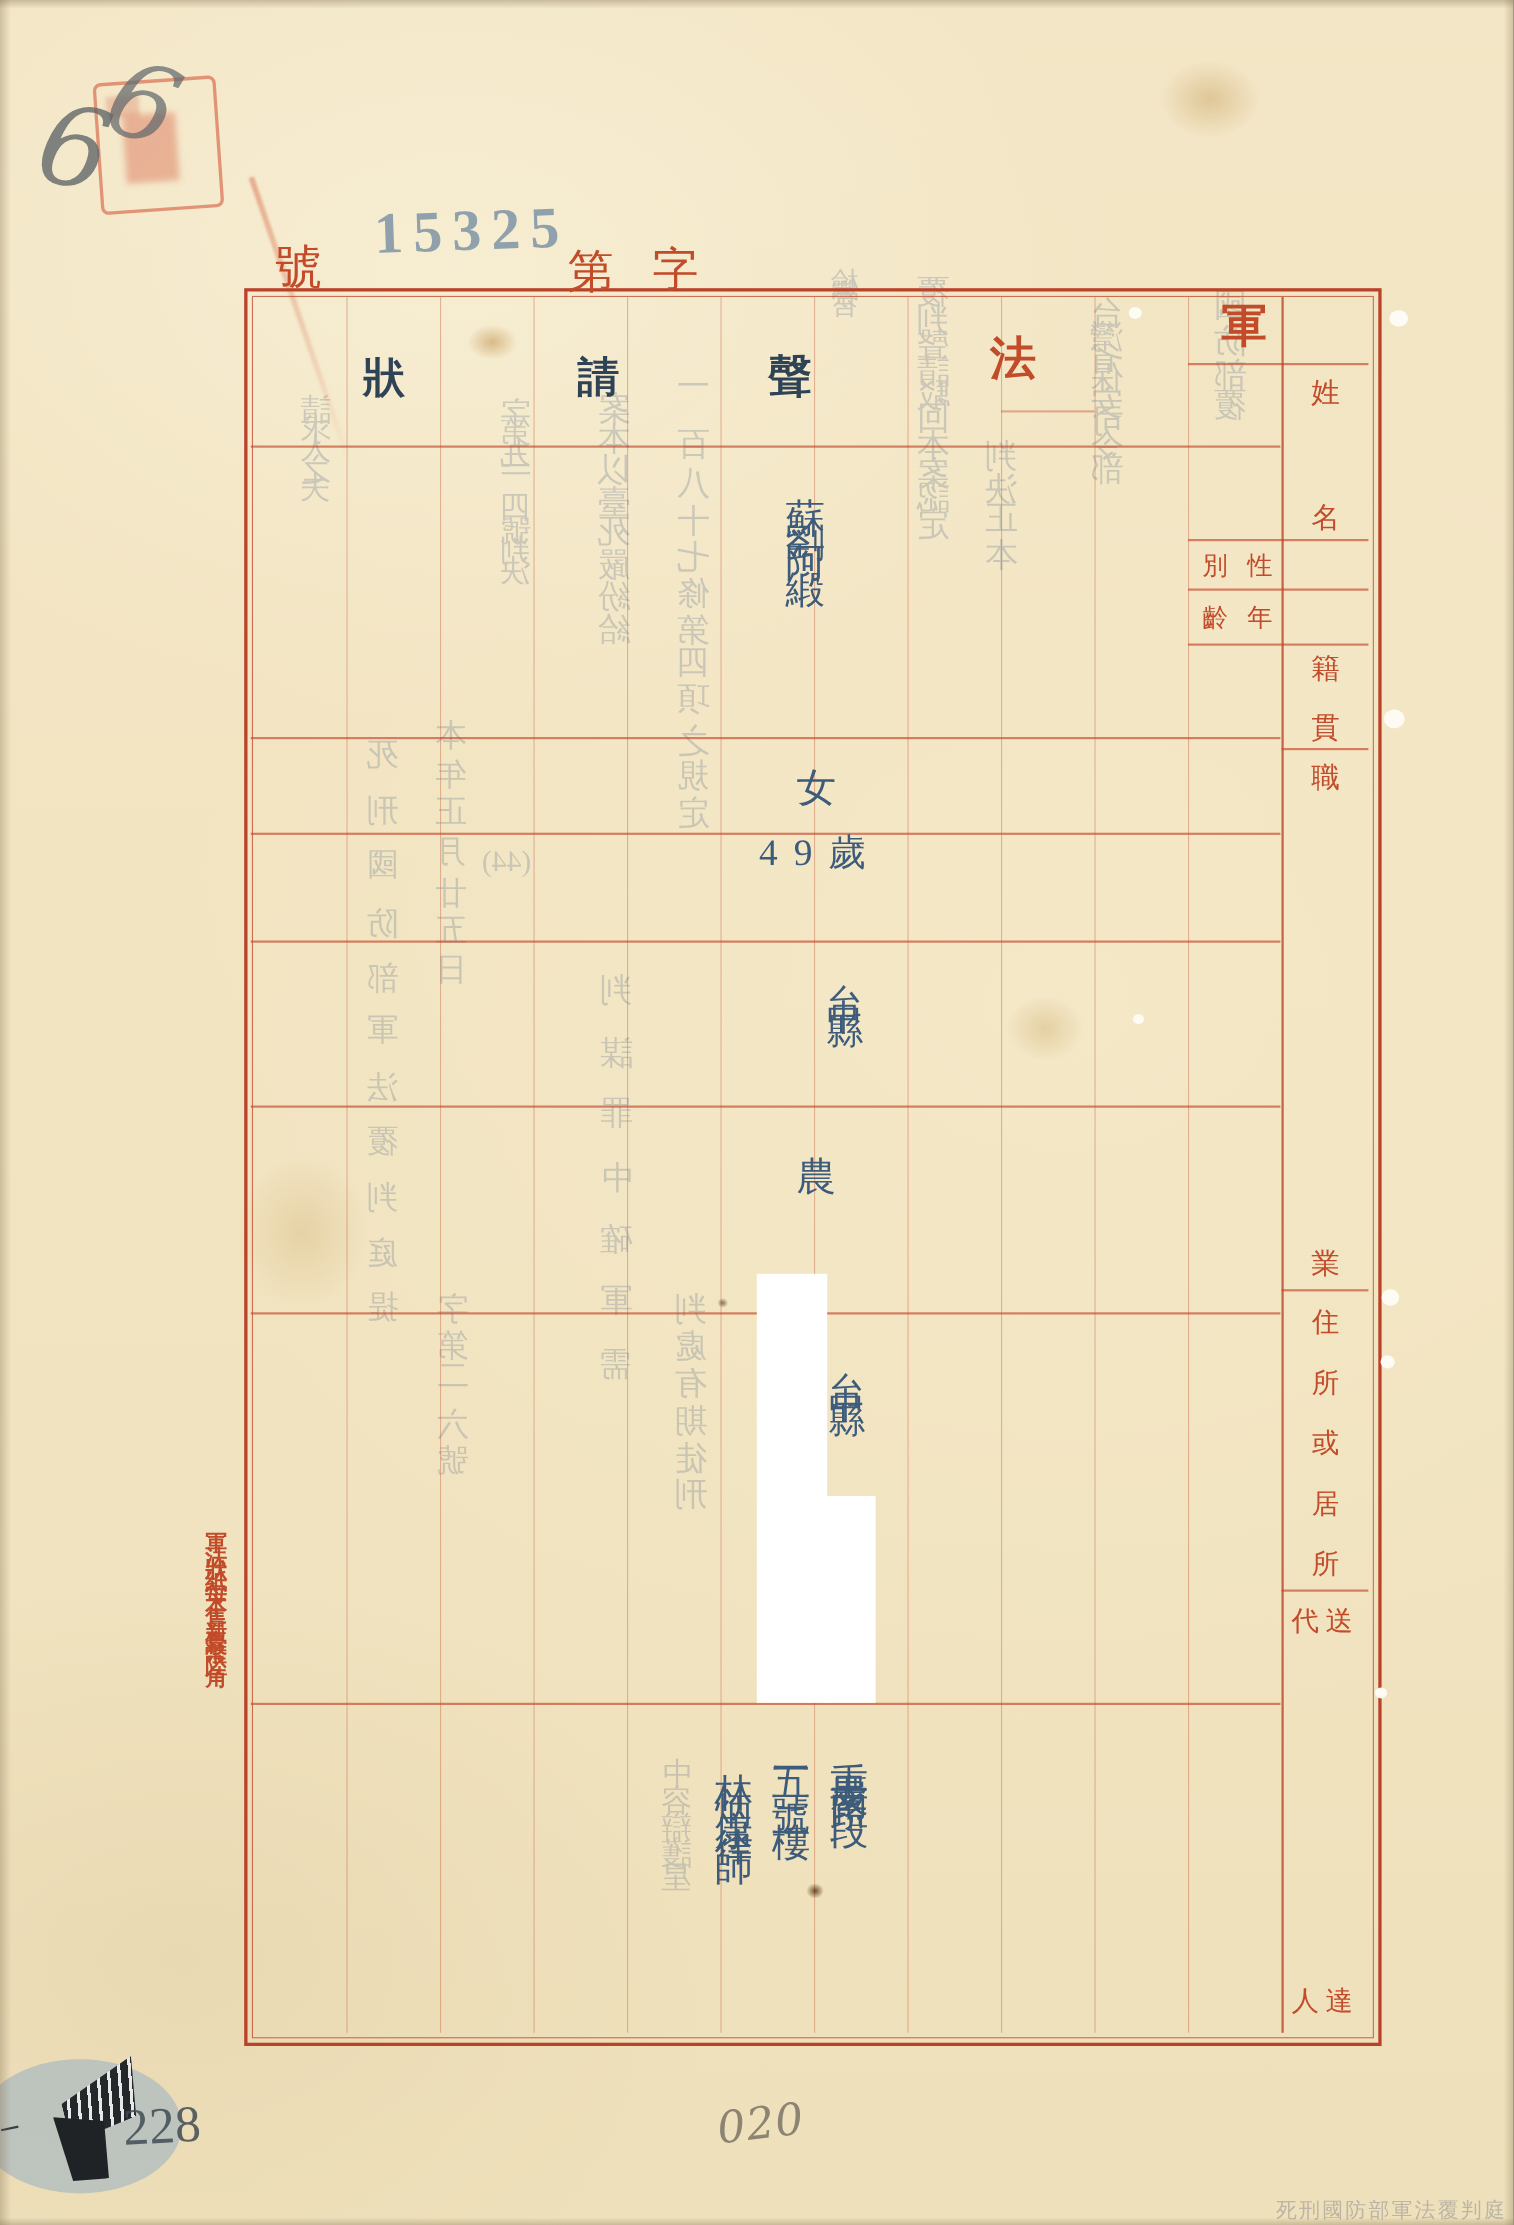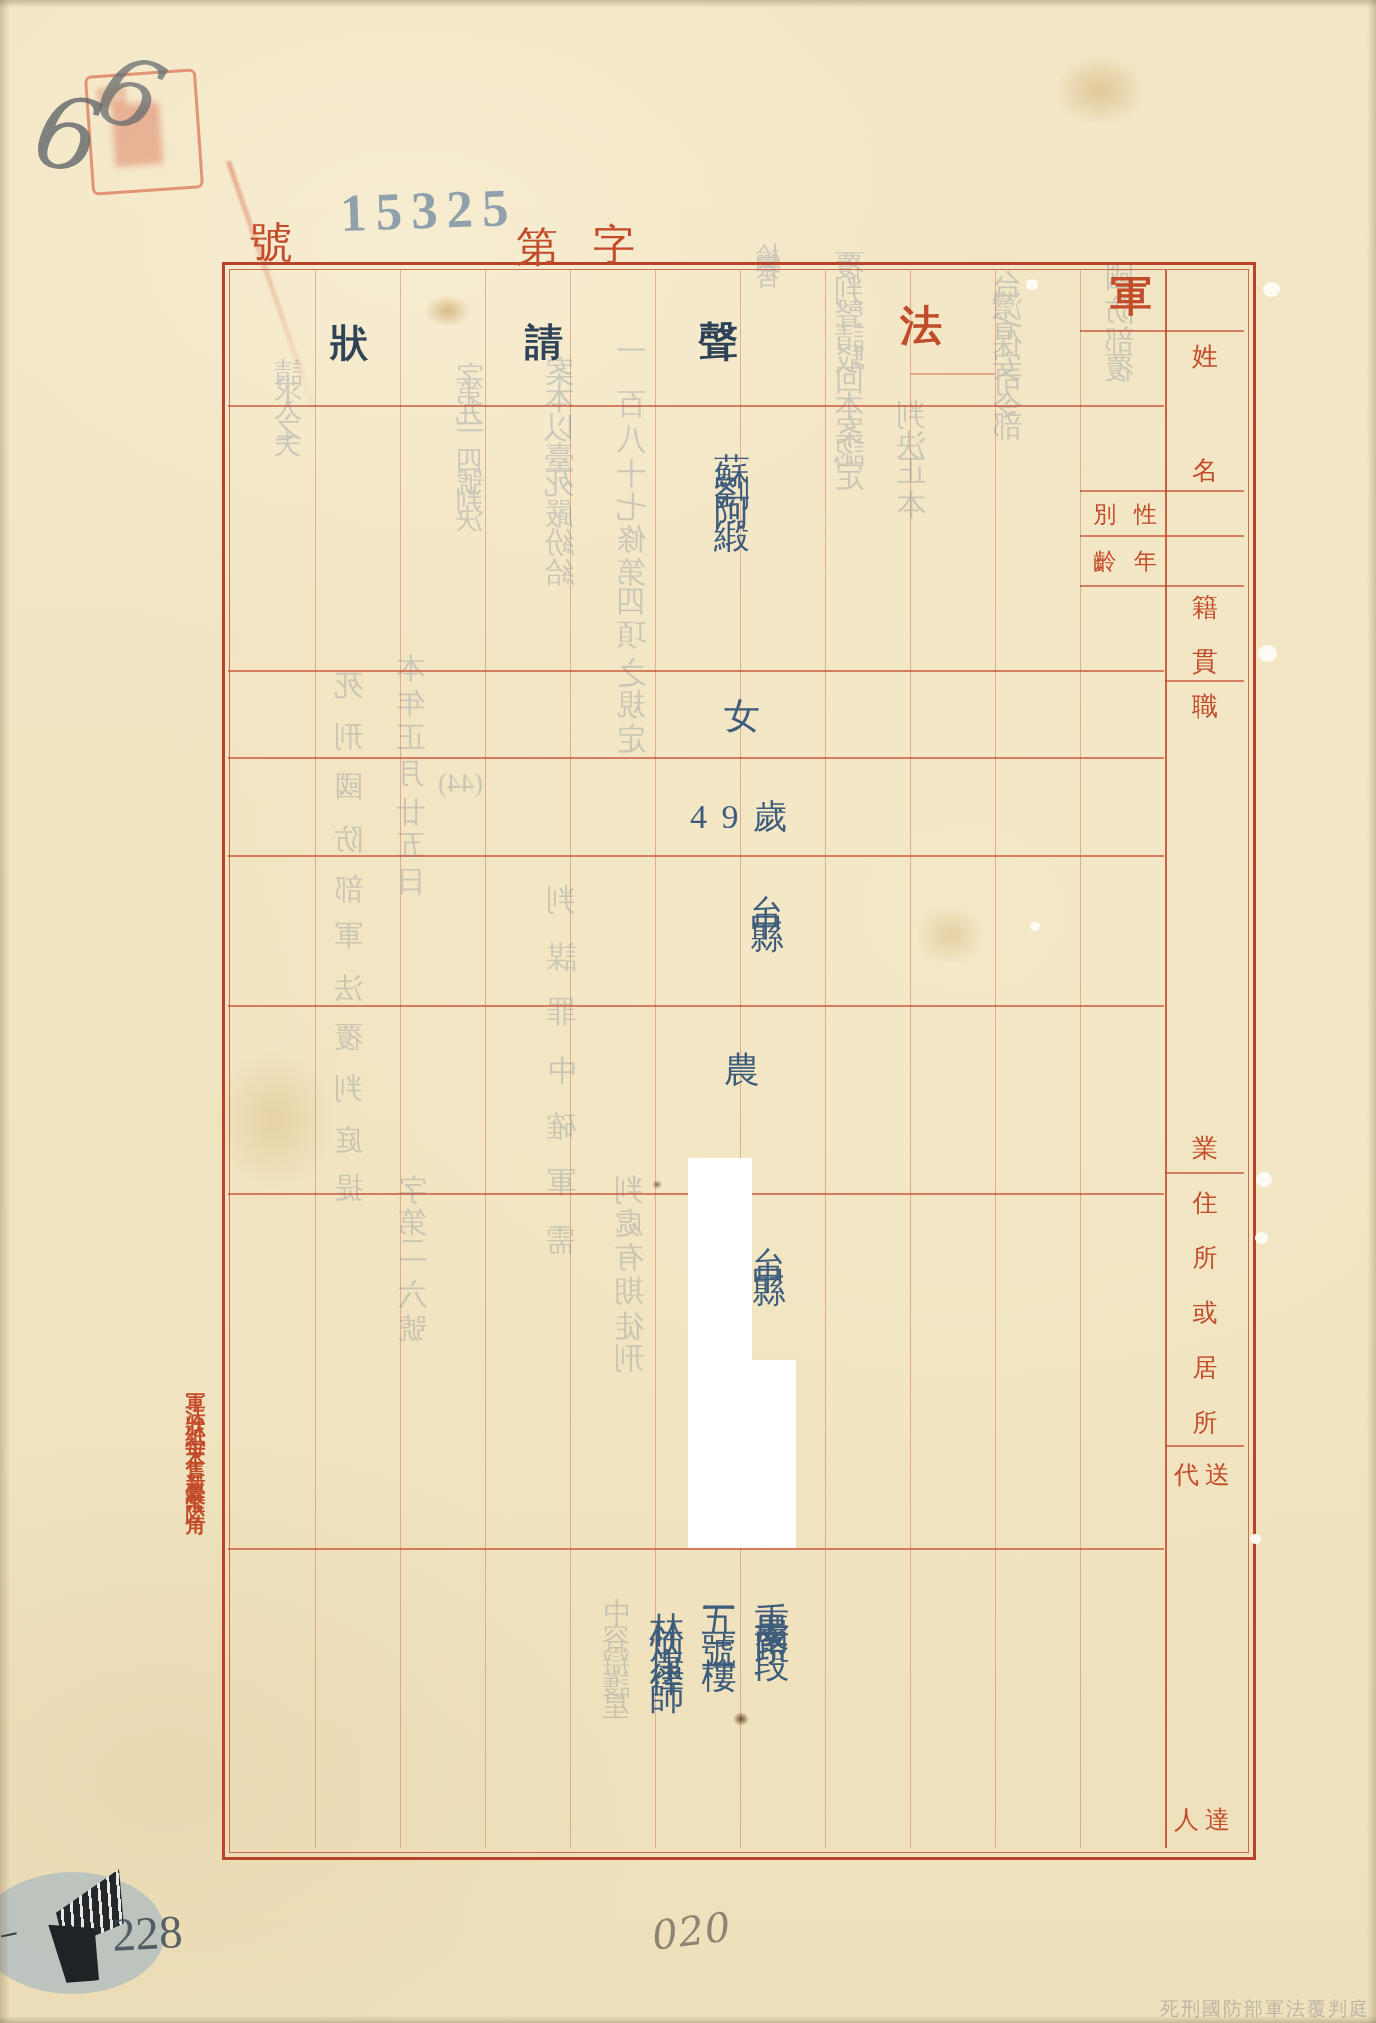--- a/index.html
+++ b/index.html
@@ -137,21 +137,21 @@
     <span>居</span>
     <span>所</span>
   </div>
   <div class="hdrcell z4" style="top:1458px;height:370px;padding:4px 0;font-size:25px;">
     <span style="letter-spacing:6px;">代送</span>
     <span style="letter-spacing:6px;">人達</span>
   </div>
 
   <div class="abs vtext typed z4" style="left:714px;top:424px;height:232px;font-size:36px;letter-spacing:22px;">蘇劉阿緞</div>
   <div class="abs typed z4" style="left:724px;top:692px;font-size:36px;">女</div>
-  <div class="abs typed z4" style="left:690px;top:794px;font-size:34px;letter-spacing:3px;">4 9 歲</div>
+  <div class="abs typed z4" style="left:690px;top:752px;font-size:34px;letter-spacing:3px;">4 9 歲</div>
   <div class="abs vtext typed z4" style="left:750px;top:868px;height:136px;font-size:33px;letter-spacing:13px;">台中縣</div>
   <div class="abs typed z4" style="left:724px;top:1046px;font-size:36px;">農</div>
   <div class="abs vtext typed z4" style="left:752px;top:1220px;height:140px;font-size:33px;letter-spacing:14px;">台中縣</div>
   <div class="abs vtext typed z4" style="left:754px;top:1574px;height:268px;font-size:35px;letter-spacing:9px;">重慶南路一段</div>
   <div class="abs vtext typed z4" style="left:701px;top:1578px;height:240px;font-size:35px;letter-spacing:13px;">五一號二樓</div>
   <div class="abs vtext typed z4" style="left:649px;top:1584px;height:262px;font-size:35px;letter-spacing:17px;">林炳康律師</div>
 
   <div class="whitebox" style="left:688px;top:1158px;width:64px;height:390px;"></div>
   <div class="whitebox" style="left:750px;top:1360px;width:46px;height:188px;"></div>
 

